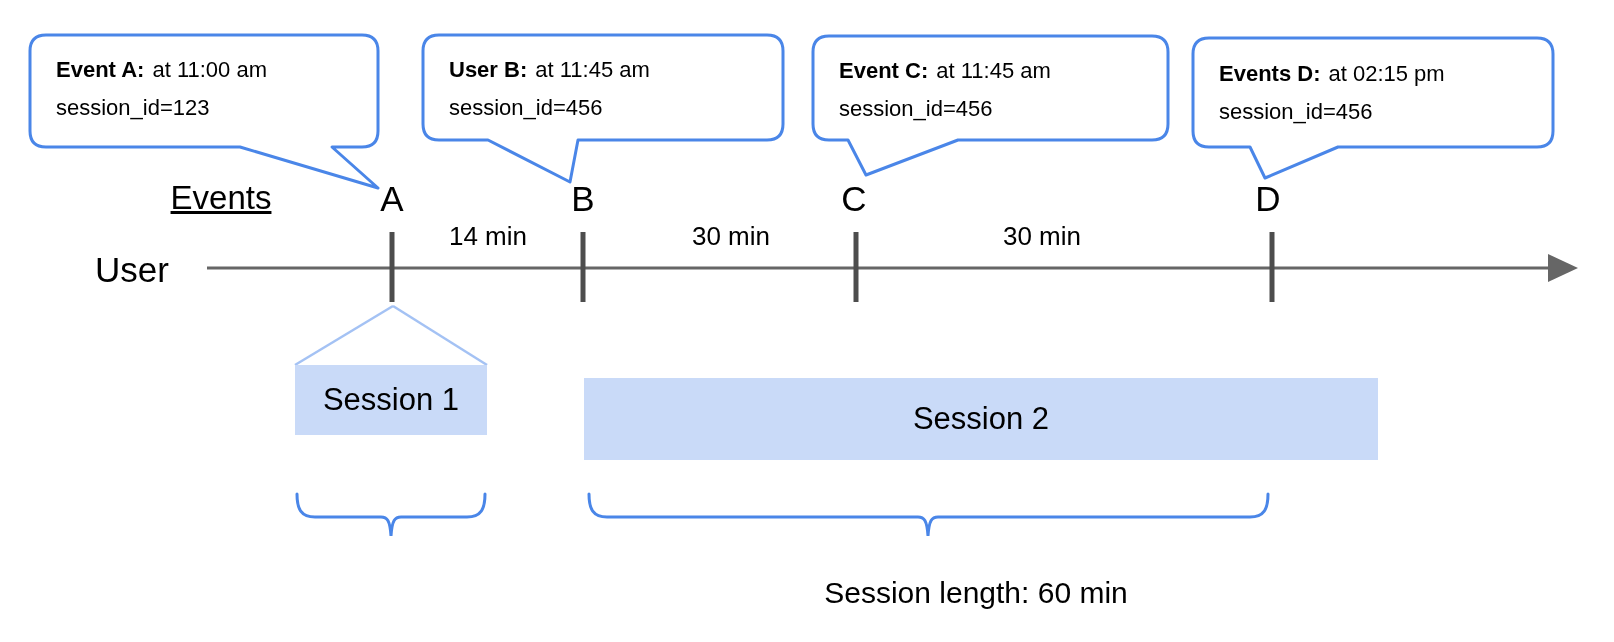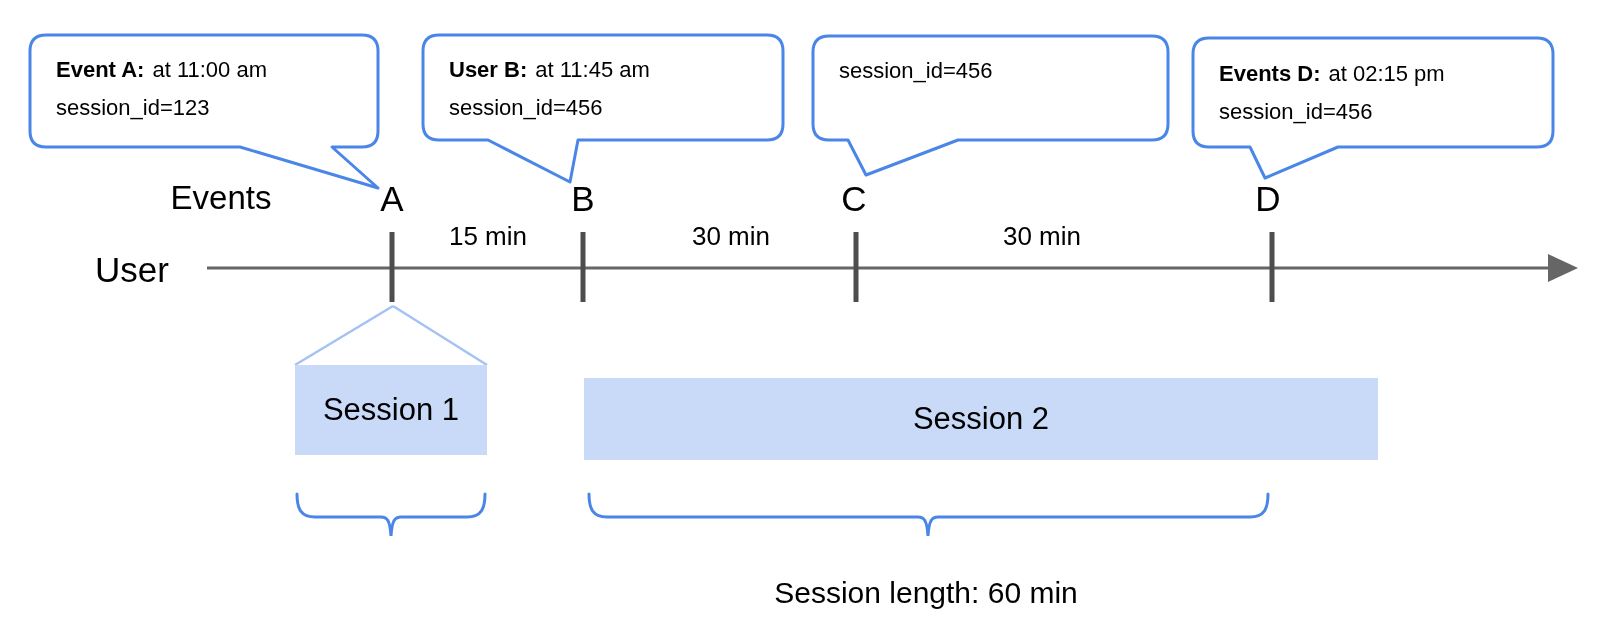--- a/index.html
+++ b/index.html
@@ -10,21 +10,21 @@
     background: #ffffff;
     overflow: hidden;
     font-family: "Liberation Sans", "DejaVu Sans", sans-serif;
     color: #000000;
   }
   .layer { position: absolute; left: 0; top: 0; }
   .abs { position: absolute; white-space: nowrap; }
   .callout-text { font-size: 22px; line-height: 38px; }
   .callout-text b { margin-right: 8px; }
   .letter { font-size: 35px; transform: translateX(-50%); }
-  .events-label { font-size: 33px; transform: translateX(-50%); }
+  .events-label { font-size: 33px; transform: translateX(-50%); text-decoration: underline; }
   .user-label { font-size: 35px; text-align: center; }
   .interval { font-size: 26px; transform: translateX(-50%); }
   .session-bar {
     position: absolute;
     background: #c9daf8;
     display: flex;
     align-items: center;
     justify-content: center;
     font-size: 31px;
   }
@@ -59,41 +59,42 @@
 
   <div class="abs callout-text" style="left:56px; top:51px">
     <div><b>Event A:</b><span>at 11:00 am</span></div>
     <div>session_id=123</div>
   </div>
   <div class="abs callout-text" style="left:449px; top:51px">
     <div><b>User B:</b><span>at 11:45 am</span></div>
     <div>session_id=456</div>
   </div>
   <div class="abs callout-text" style="left:839px; top:52px">
+    <div><b>Event C:</b><span>at 11:45 am</span></div>
     <div>session_id=456</div>
   </div>
   <div class="abs callout-text" style="left:1219px; top:55px">
     <div><b>Events D:</b><span>at 02:15 pm</span></div>
     <div>session_id=456</div>
   </div>
 
   <span class="abs events-label" style="left:221px; top:179px">Events</span>
   <span class="abs user-label" style="left:95px; top:250px">User</span>
 
   <span class="abs letter" style="left:392px; top:179px">A</span>
   <span class="abs letter" style="left:583px; top:179px">B</span>
   <span class="abs letter" style="left:854px; top:179px">C</span>
   <span class="abs letter" style="left:1268px; top:179px">D</span>
 
-  <span class="abs interval" style="left:488px; top:221px">15 min</span>
+  <span class="abs interval" style="left:488px; top:221px">14 min</span>
   <span class="abs interval" style="left:731px; top:221px">30 min</span>
   <span class="abs interval" style="left:1042px; top:221px">30 min</span>
 
-  <div class="session-bar" style="left:295px; top:365px; width:192px; height:90px">
+  <div class="session-bar" style="left:295px; top:365px; width:192px; height:70px">
     <span>Session 1</span>
   </div>
   <div class="session-bar" style="left:584px; top:378px; width:794px; height:82px">
     <span>Session 2</span>
   </div>
 
-  <span class="abs length-label" style="left:926px; top:576px">Session length: 60 min</span>
+  <span class="abs length-label" style="left:976px; top:576px">Session length: 60 min</span>
 
 </div>
 
 </body></html>

